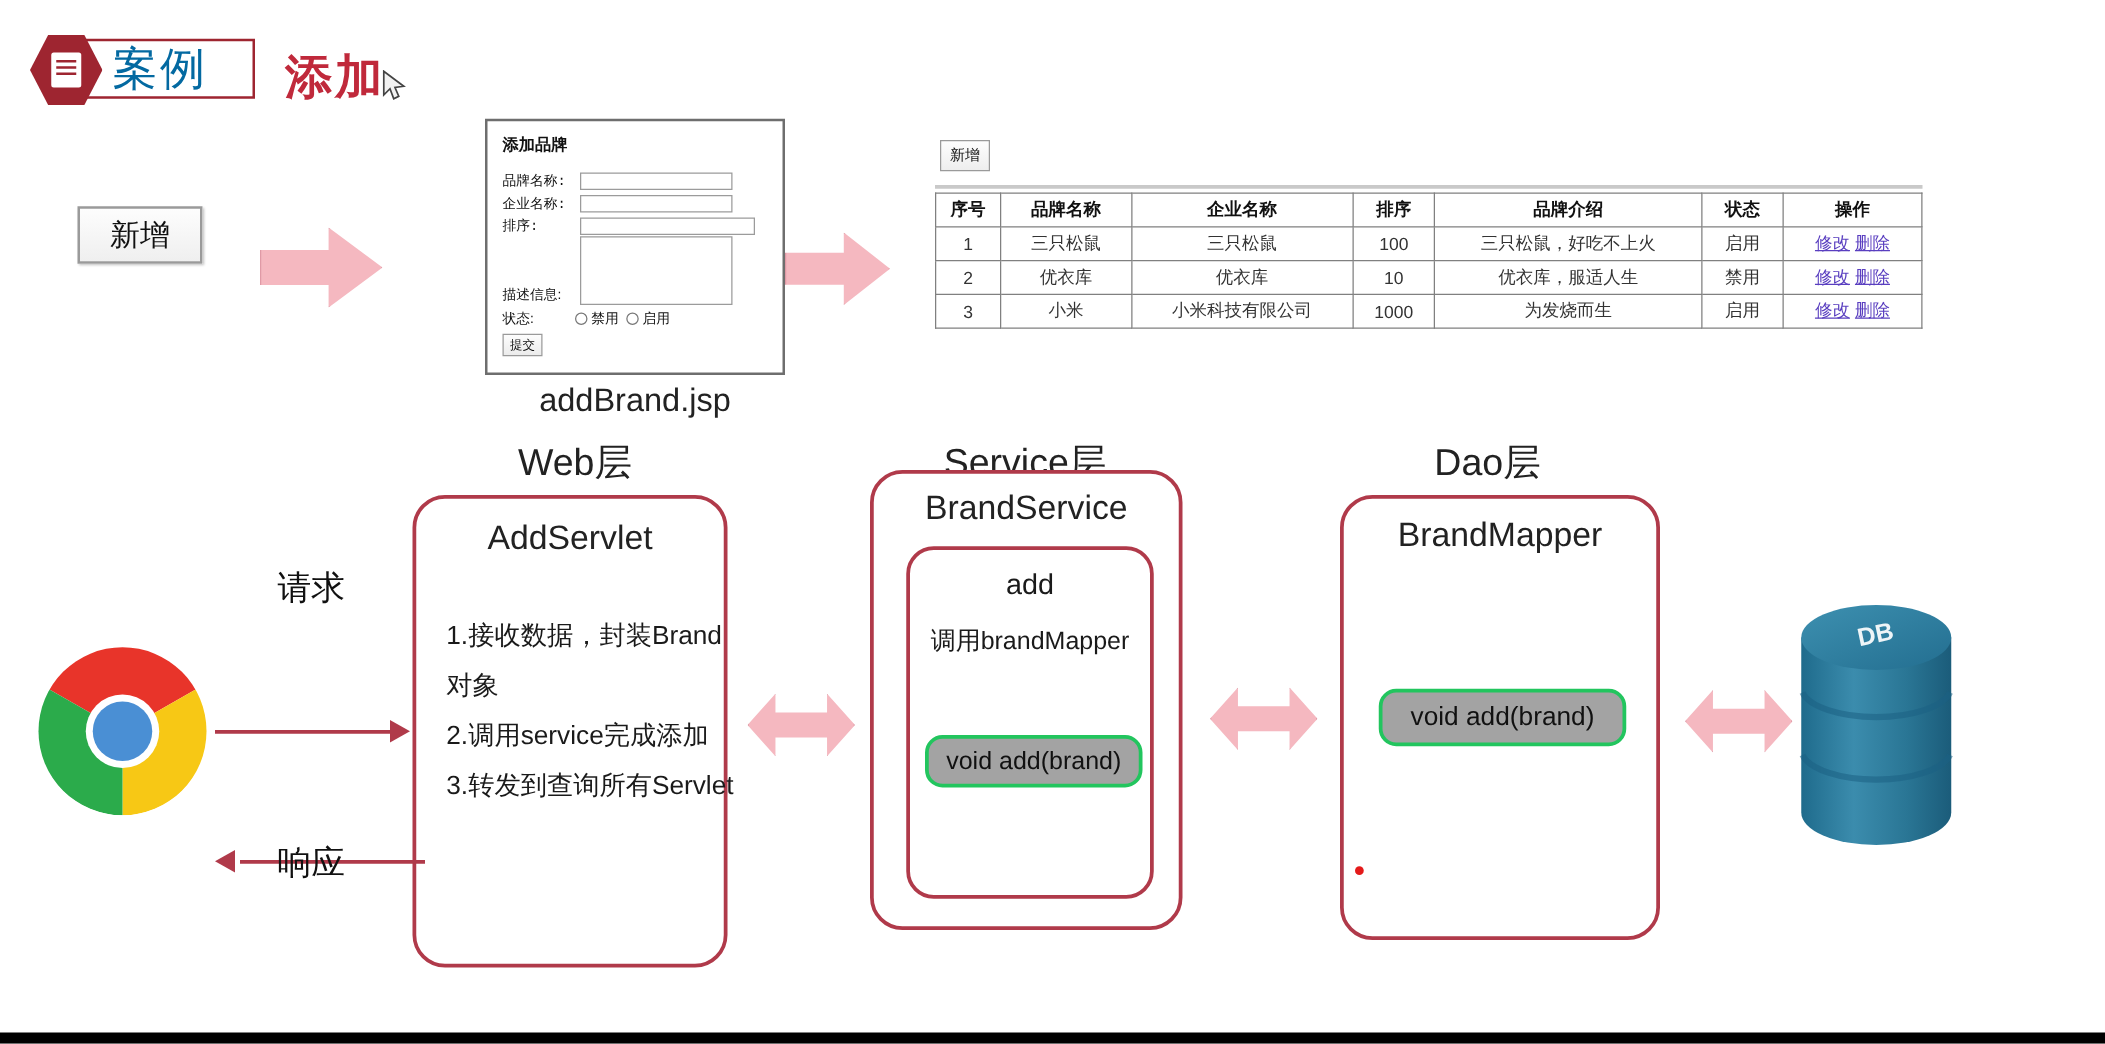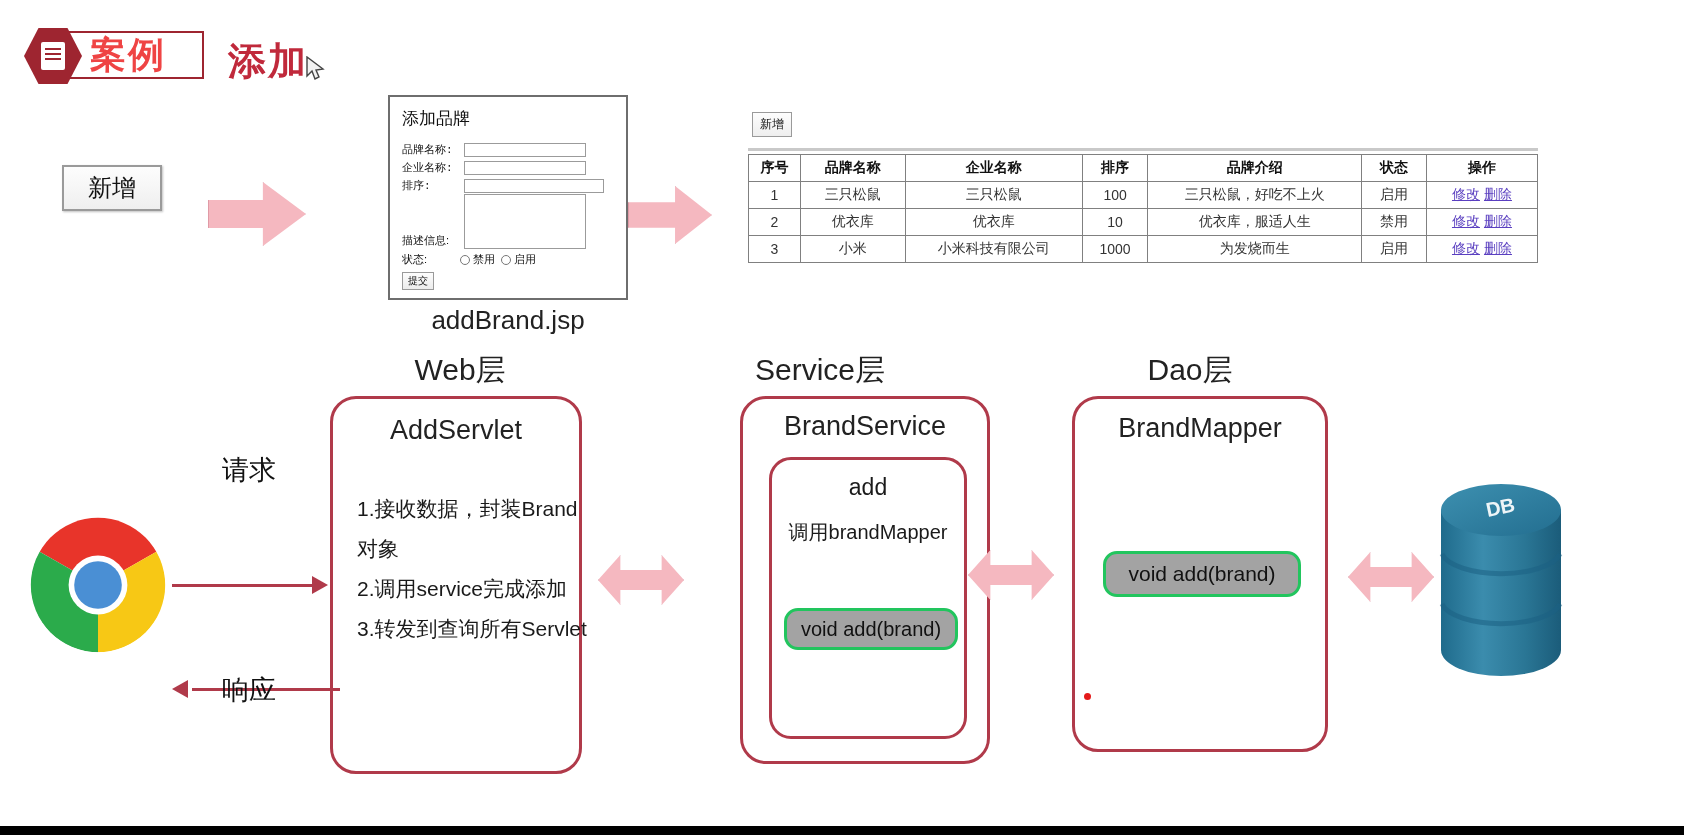--- a/index.html
+++ b/index.html
@@ -48,22 +48,22 @@
     position: absolute;
     left: 36px; top: 3px;
     width: 144px; height: 48px;
     border: 2px solid #9e2530;
     box-sizing: border-box;
   }
   #case-badge .label-text {
     position: absolute;
     left: 66px; top: 4px;
     font-size: 36px;
-    font-weight: bold;
-    color: #ef4444;
+    font-weight: normal;
+    color: #0369a1;
     letter-spacing: 2px;
     line-height: 46px;
     white-space: nowrap;
     text-align: center;
   }
 
   #add-title {
     left: 228px; top: 36px;
     font-size: 38px;
     font-weight: bold;
@@ -108,22 +108,22 @@
     left: 388px; top: 95px;
     width: 240px; height: 205px;
     border: 2px solid #6e6e6e;
     background: #fff;
     box-sizing: border-box;
     padding: 10px 12px;
     font-size: 11px;
     color: #111;
   }
   #addbrand-panel .panel-title {
-    font-size: 17px;
-    font-weight: normal;
+    font-size: 13px;
+    font-weight: bold;
     margin-bottom: 12px;
   }
   #addbrand-panel .row {
     display: flex; align-items: center;
     margin-bottom: 3px;
     white-space: nowrap;
   }
   #addbrand-panel .row .lbl { width: 62px; flex: none; font-family: Liberation Mono, monospace; }
   #addbrand-panel input.txt {
     height: 14px;
@@ -229,21 +229,21 @@
   #title-dao { left: 1060px; top: 350px; width: 260px; }
 
   
   .layer-box {
     border: 3px solid #b03a4a;
     border-radius: 26px;
     background: #fff;
     box-sizing: border-box;
   }
   #box-web { left: 330px; top: 396px; width: 252px; height: 378px; }
-  #box-service { left: 696px; top: 396px; width: 250px; height: 368px; margin-left: 44px; }
+  #box-service { left: 696px; top: 376px; width: 250px; height: 368px; }
   #box-dao { left: 1072px; top: 396px; width: 256px; height: 356px; }
 
   .box-heading {
     position: absolute;
     left: 0; right: 0;
     text-align: center;
     font-size: 27px;
     color: #222;
   }
 

